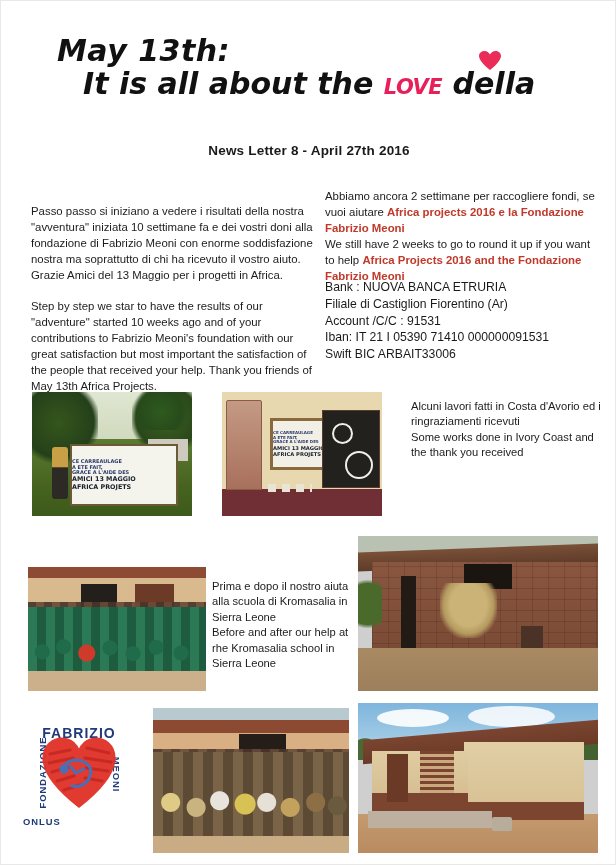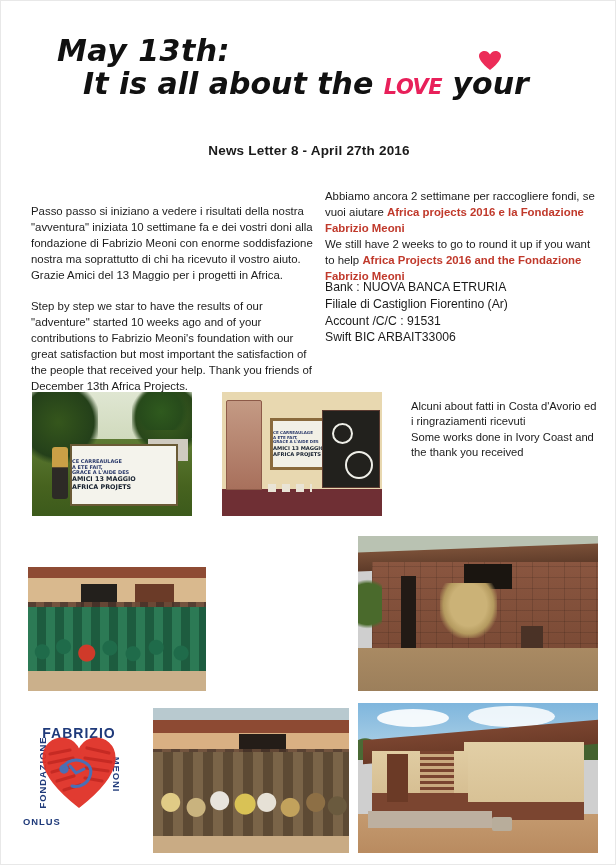--- a/index.html
+++ b/index.html
@@ -305,43 +305,44 @@
   }
   #logo svg { position: absolute; left: 17px; top: 17px; }
 </style>
 </head>
 <body>
 
 <div id="page">
 
   <div class="header">
     <div class="title-line1">May 13th:</div>
-    <div class="title-line2"><span>It is all about the </span><span class="title-love">LOVE</span><span> your</span></div>
+    <div class="title-line2"><span>It is all about the </span><span class="title-love">LOVE</span><span> della</span></div>
     <div class="heart-wrap">
       <svg width="22" height="20" viewBox="0 0 22 20">
         <path d="M11 19 C 2 12, 0 7, 0 5 C 0 1.5, 3 0, 5.5 0 C 8 0, 10 1.8, 11 3.6 C 12 1.8, 14 0, 16.5 0 C 19 0, 22 1.5, 22 5 C 22 7, 20 12, 11 19 Z" fill="#EC2C58"></path>
       </svg>
     </div>
   </div>
   <div class="subtitle">News Letter 8 - April 27th 2016</div>
 
   <div class="col-left">
     <p>Passo passo si iniziano a vedere i risultati della nostra "avventura" iniziata 10 settimane fa e dei vostri doni alla fondazione di Fabrizio Meoni con enorme soddisfazione nostra ma soprattutto di chi ha ricevuto il vostro aiuto. Grazie Amici del 13 Maggio per i progetti in Africa.</p>
-    <p>Step by step we star to have the results of our "adventure" started 10 weeks ago and of your contributions to Fabrizio Meoni's foundation with our great satisfaction but most important the satisfaction of the people that received your help. Thank you friends of December 13th Africa Projects.</p>
+    <p>Step by step we star to have the results of our "adventure" started 10 weeks ago and of your contributions to Fabrizio Meoni's foundation with our great satisfaction but most important the satisfaction of the people that received your help. Thank you friends of May 13th Africa Projects.</p>
   </div>
 
   <div class="col-right">
     <p><span>Abbiamo ancora 2 settimane per raccogliere fondi, se vuoi aiutare </span><span class="red">Africa projects 2016 e la Fondazione Fabrizio Meoni</span></p>
     <p><span>We still have 2 weeks to go to round it up if you want to help </span><span class="red">Africa Projects 2016 and the Fondazione Fabrizio Meoni</span></p>
   </div>
 
   <div class="bank">
     <div>Bank : NUOVA BANCA ETRURIA</div>
     <div>Filiale di Castiglion Fiorentino (Ar)</div>
     <div>Account /C/C : 91531</div>
+    <div>Iban: IT 21 I 05390 71410 000000091531</div>
     <div>Swift  BIC ARBAIT33006</div>
   </div>
 
   <div class="photo" id="photo-sign-outdoor">
     <div class="sky"></div>
     <div class="ground"></div>
     <div class="tree-a"></div>
     <div class="tree-b"></div>
     <div class="palm"></div>
     <div class="hut"></div>
@@ -367,34 +368,38 @@
       <div class="sl big">AMICI 13 MAGGIO</div>
       <div class="sl big">AFRICA PROJETS</div>
     </div>
     <div class="banner">
       <div class="wheel1"></div>
       <div class="wheel2"></div>
     </div>
   </div>
 
   <div class="caption" id="caption-ivory">
-    <p><span>Alcuni about fatti in </span><b>Costa d'Avorio</b><span> ed i ringraziamenti ricevuti</span></p>
+    <p><span>Alcuni lavori fatti in </span><b>Costa d'Avorio</b><span> ed i ringraziamenti ricevuti</span></p>
     <p><span>Some works done in </span><b>Ivory Coast</b><span> and the thank you received</span></p>
   </div>
 
   <div class="photo" id="photo-children">
     <div class="bldg"></div>
     <div class="roof"></div>
     <div class="dark-door"></div>
     <div class="grill"></div>
     <div class="ground"></div>
     <div class="heads"></div>
     <div class="crowd"></div>
   </div>
 
+  <div class="caption" id="caption-sierra">
+    <p><span>Prima e dopo il nostro aiuta alla scuola di </span><b>Kromasalia in Sierra Leone</b></p>
+    <p><span>Before and after our help at rhe </span><b>Kromasalia school in Sierra Leone</b></p>
+  </div>
 
   <div class="photo" id="photo-school-before">
     <div class="sky"></div>
     <div class="roof"></div>
     <div class="wall"></div>
     <div class="door"></div>
     <div class="window"></div>
     <div class="thatch"></div>
     <div class="barrel"></div>
     <div class="bush"></div>

